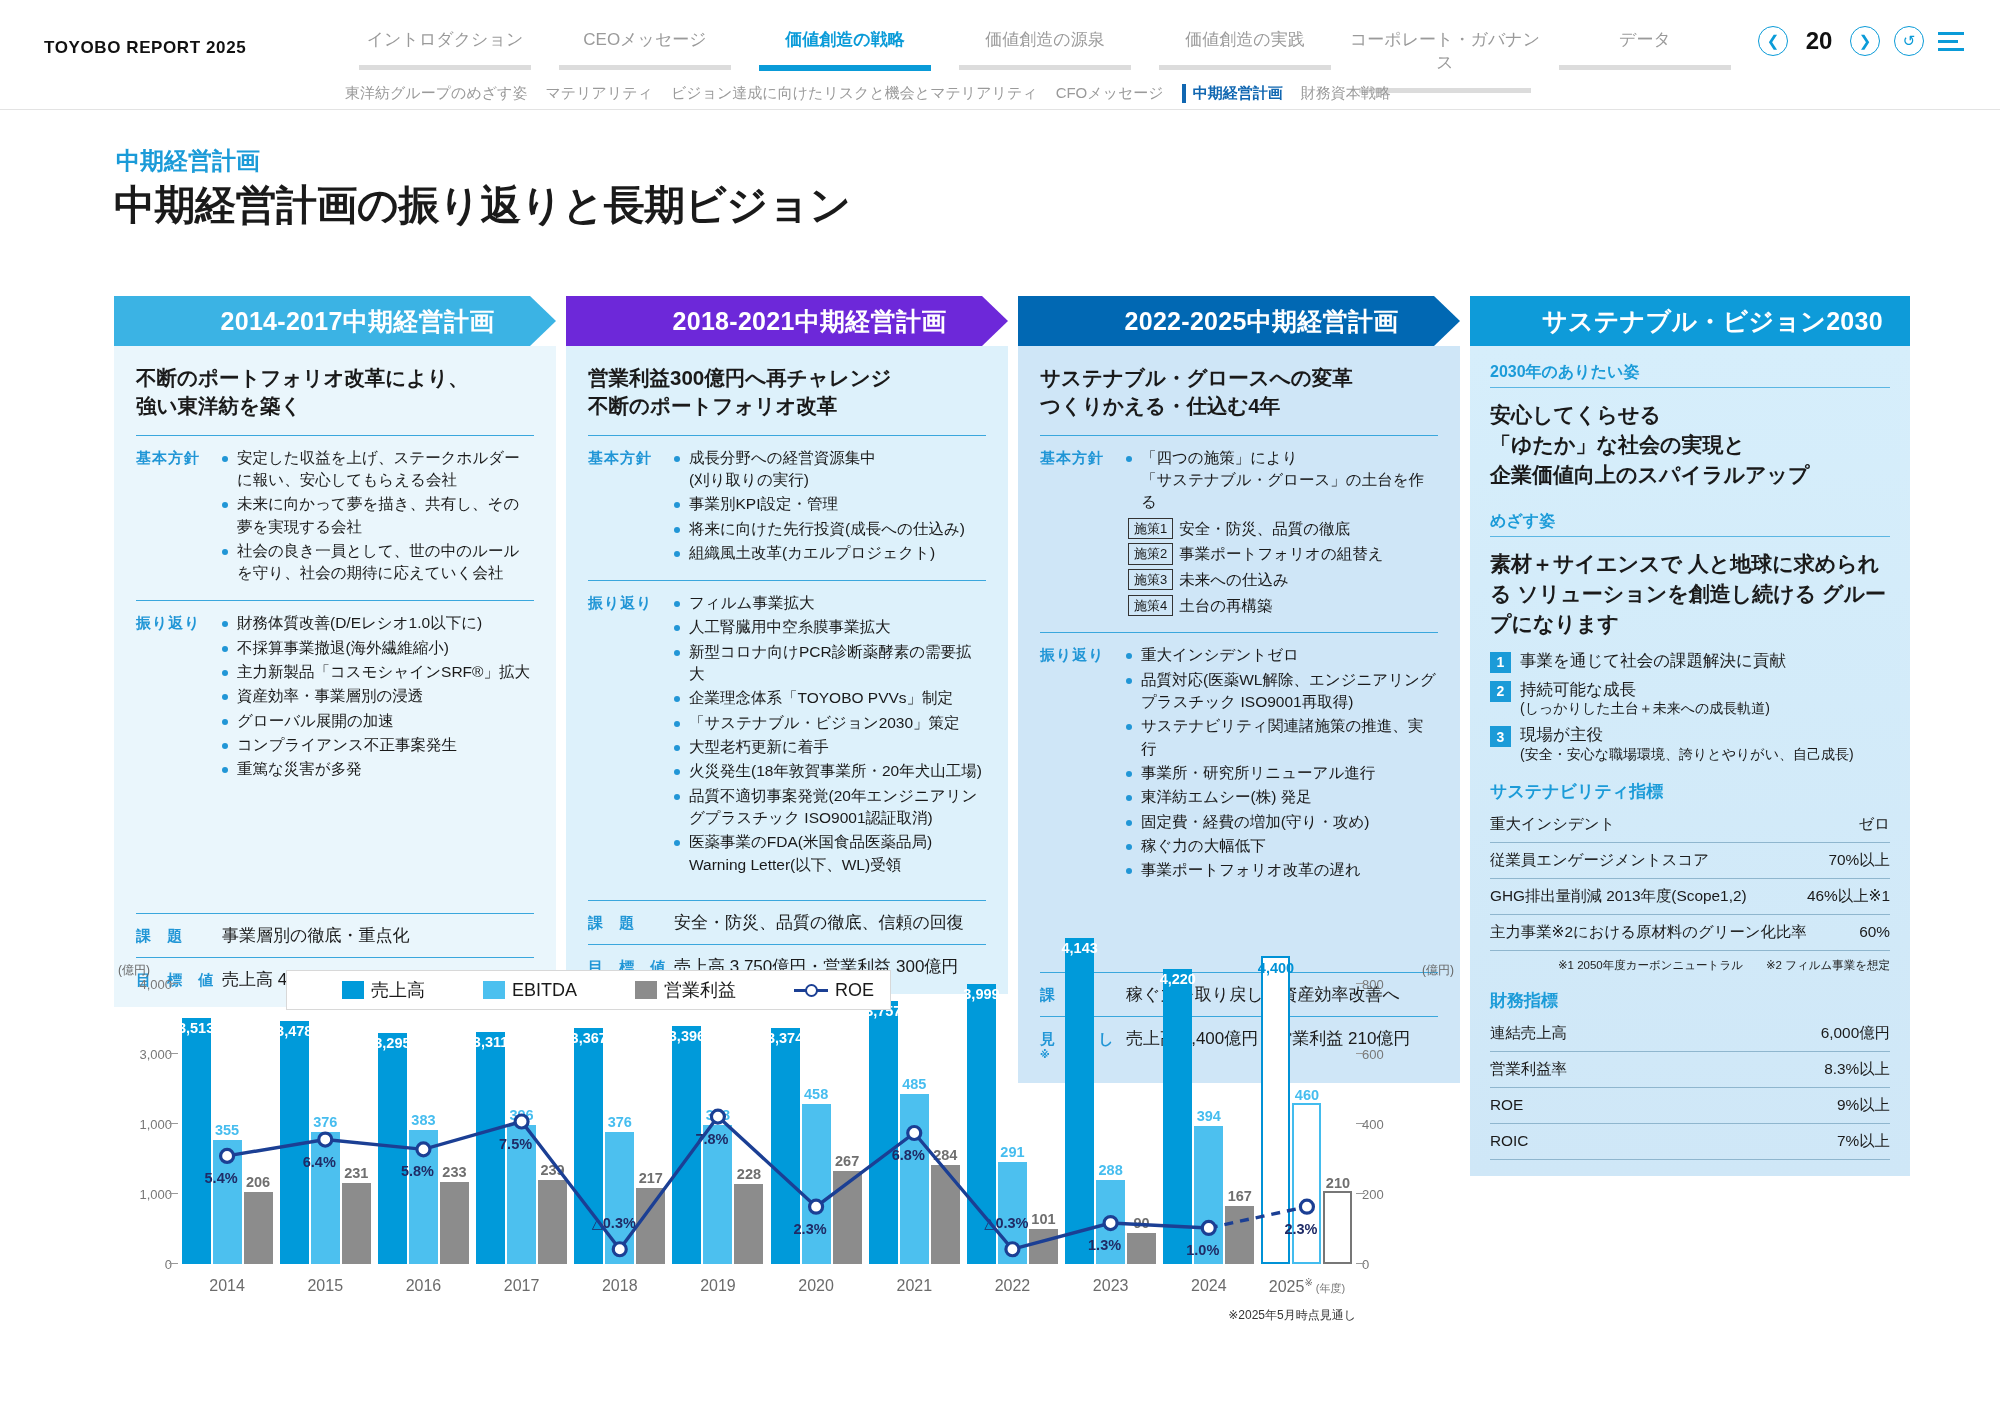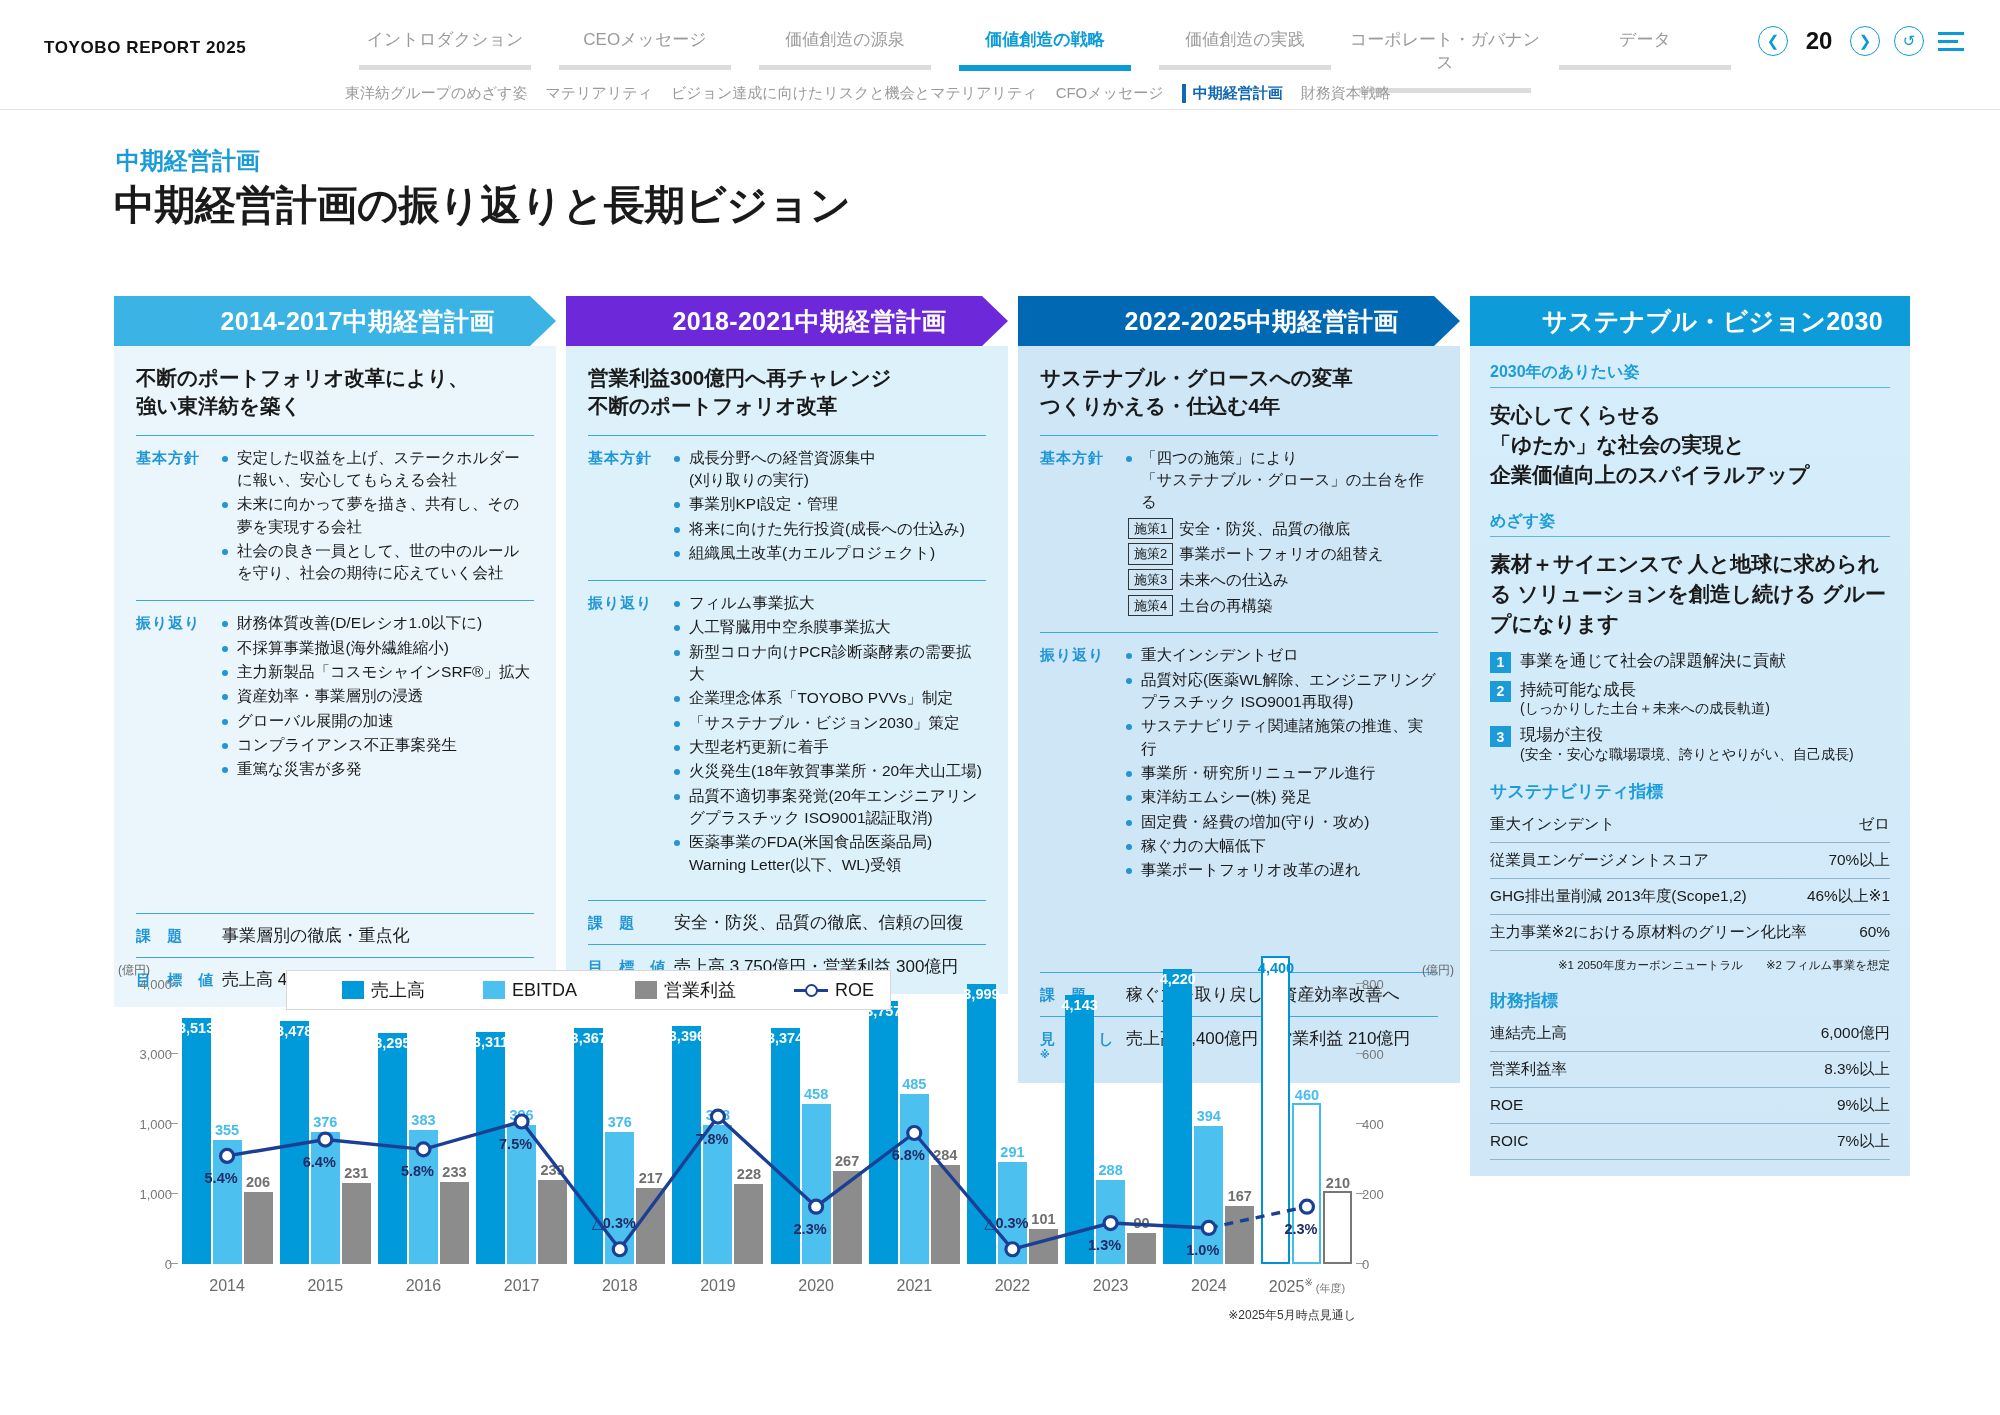--- a/index.html
+++ b/index.html
@@ -143,26 +143,26 @@
 
   <div class="mainnav">
     <div class="navitem">
       <span class="lbl">イントロダクション</span>
       <span class="bar"></span>
     </div>
     <div class="navitem">
       <span class="lbl">CEOメッセージ</span>
       <span class="bar"></span>
     </div>
+    <div class="navitem active">
+      <span class="lbl">価値創造の戦略</span>
+      <span class="bar"></span>
+    </div>
     <div class="navitem">
       <span class="lbl">価値創造の源泉</span>
-      <span class="bar"></span>
-    </div>
-    <div class="navitem active">
-      <span class="lbl">価値創造の戦略</span>
       <span class="bar"></span>
     </div>
     <div class="navitem">
       <span class="lbl">価値創造の実践</span>
       <span class="bar"></span>
     </div>
     <div class="navitem">
       <span class="lbl">コーポレート・ガバナンス</span>
       <span class="bar"></span>
     </div>
@@ -570,21 +570,21 @@
             <span class="blab inside">3,999</span>
           </div>
           <div class="bar b-ebitda" style="height: 101.85px;">
             <span class="blab above eb">291</span>
           </div>
           <div class="bar b-op" style="height: 35.35px;">
             <span class="blab above op">101</span>
           </div>
         </div>
         <div class="grp">
-          <div class="bar b-rev" style="height: 269px;">
+          <div class="bar b-rev" style="height: 326px;">
             <span class="blab inside">4,143</span>
           </div>
           <div class="bar b-ebitda" style="height: 84px;">
             <span class="blab above eb">288</span>
           </div>
           <div class="bar b-op" style="height: 31.5px;">
             <span class="blab above op">90</span>
           </div>
         </div>
         <div class="grp">

